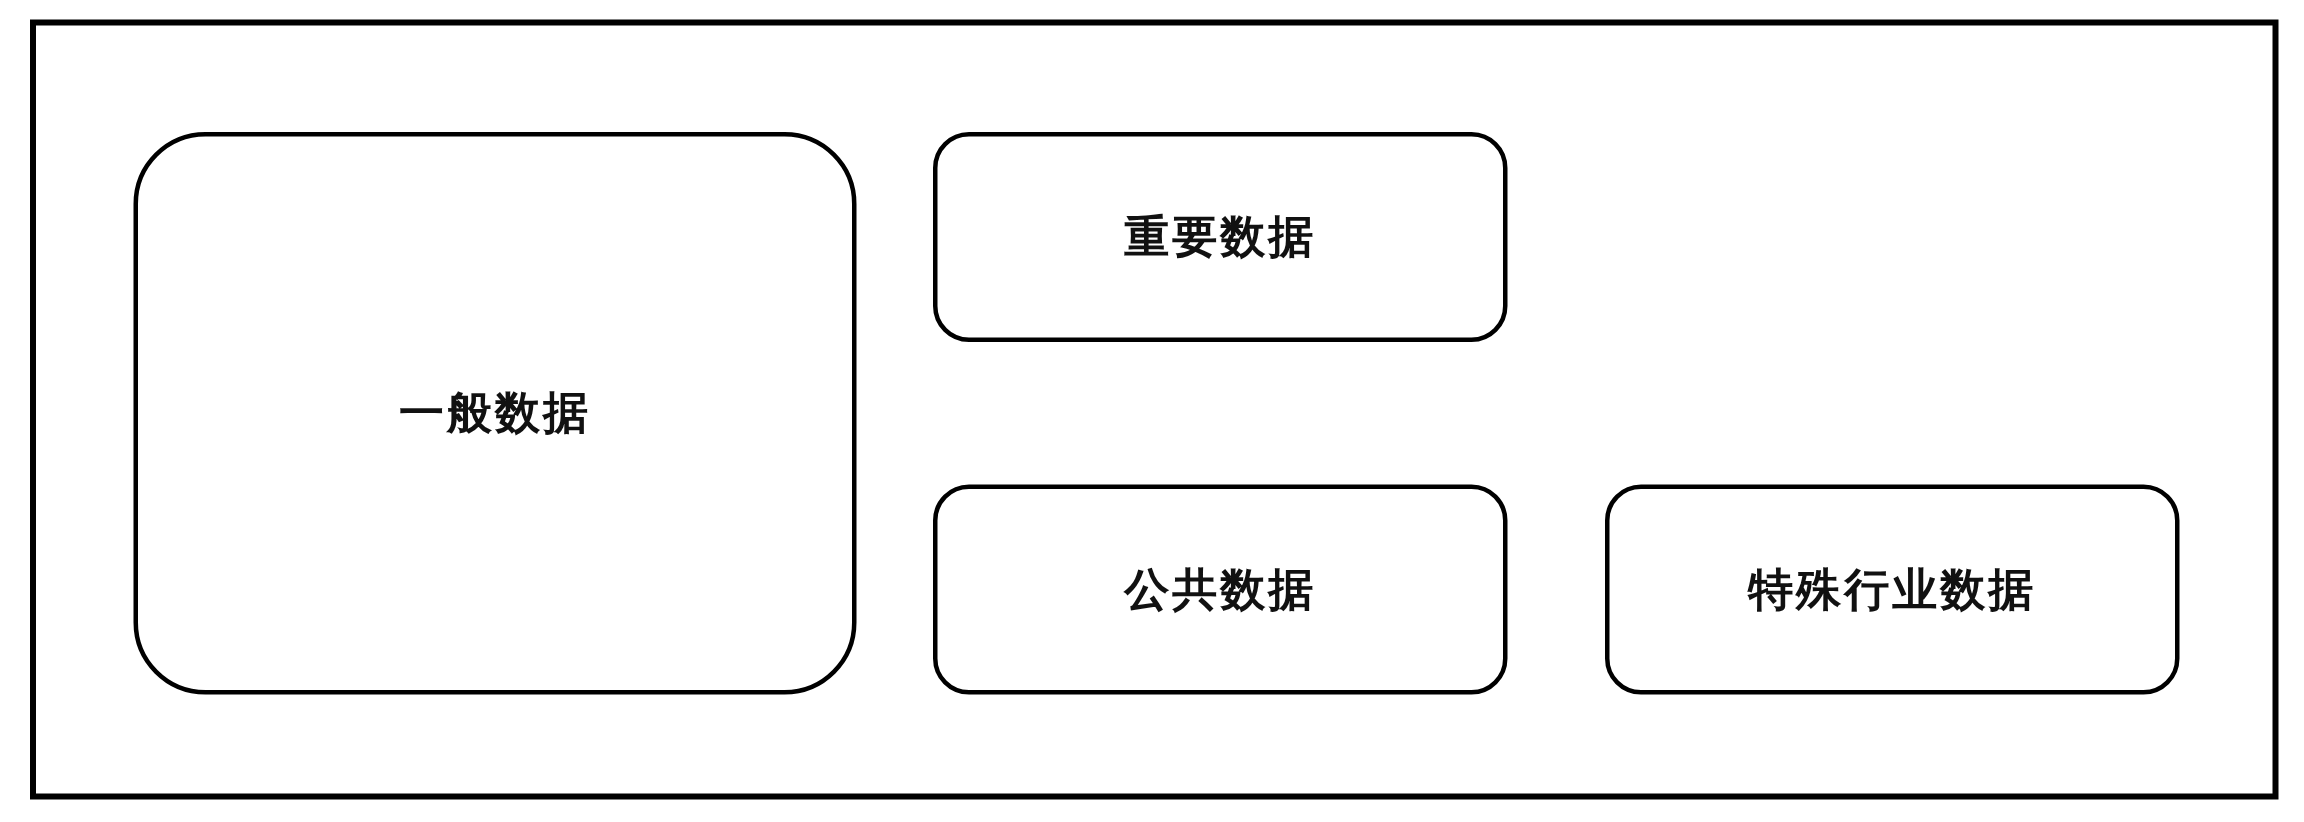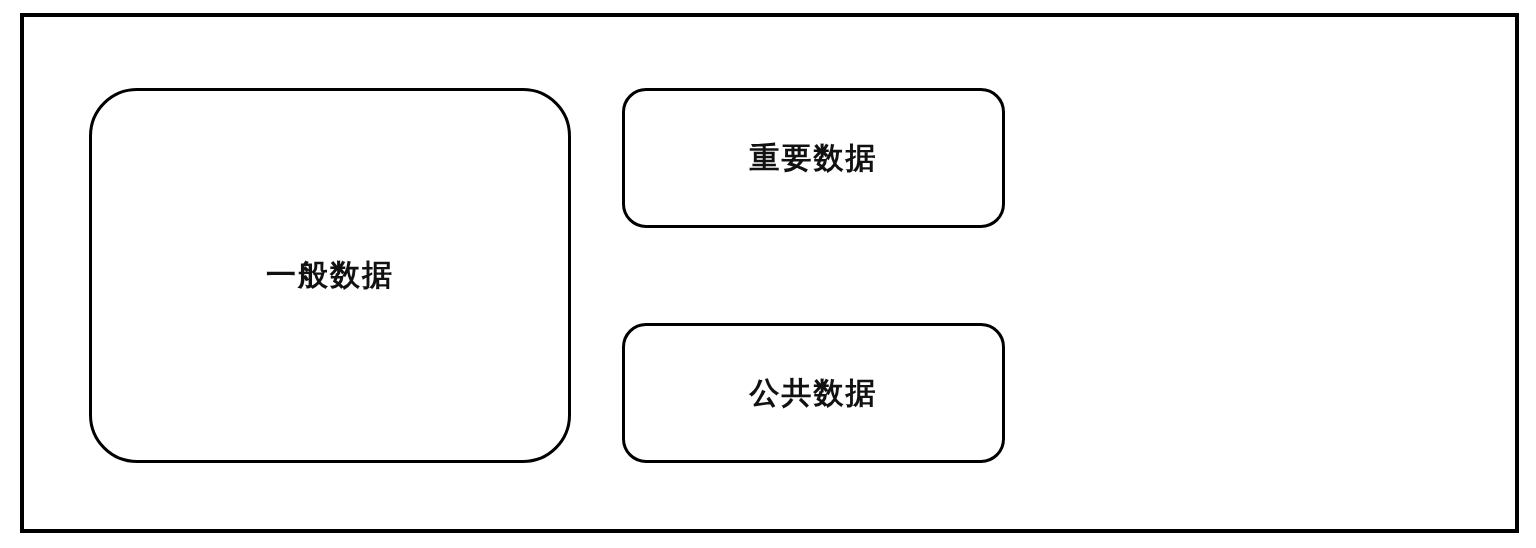--- a/index.html
+++ b/index.html
@@ -69,13 +69,16 @@
 
   <div class="node node-small pos-top-mid">
     <span>重要数据</span>
   </div>
 
 
   <div class="node node-small pos-bot-mid">
     <span>公共数据</span>
   </div>
 
+  <div class="node node-small pos-bot-right">
+    <span>特殊行业数据</span>
+  </div>
 </div>
 
 </body></html>

